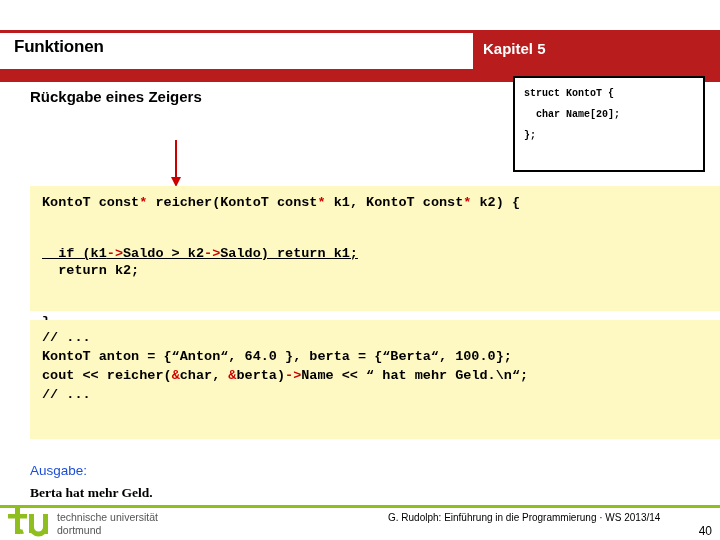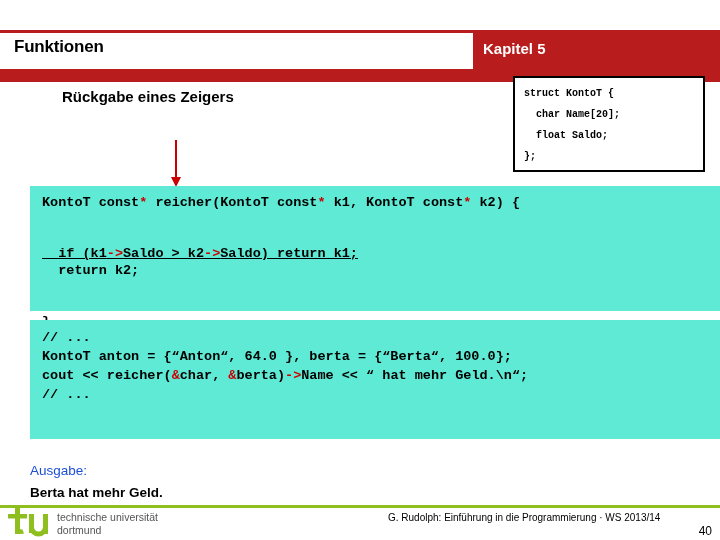--- a/index.html
+++ b/index.html
@@ -56,21 +56,20 @@
 
   
   #subtitle {
     position: absolute;
     left: 30px;
     top: 88px;
     font-size: 15px;
     font-weight: bold;
     color: #000000;
     white-space: nowrap;
-    margin-left: 32px;
   }
 
   
   #red-arrow {
     position: absolute;
     left: 166px;
     top: 140px;
     width: 20px;
     height: 48px;
   }
@@ -92,21 +91,21 @@
     font-size: 10px;
     font-weight: bold;
     color: #000000;
     line-height: 21px;
     white-space: pre;
   }
 
   
   .code-block {
     position: absolute;
-    background: #5eead4;
+    background: #fef9c3;
     box-sizing: border-box;
   }
   #code-block-function {
     left: 30px;
     top: 186px;
     width: 690px;
     height: 125px;
     padding: 8px 0 0 12px;
   }
   #code-block-usage {
@@ -135,21 +134,21 @@
     top: 463px;
     font-size: 13.5px;
     color: #1d4ed8;
     font-family: "Liberation Sans", sans-serif;
     white-space: nowrap;
   }
   #ausgabe-text {
     position: absolute;
     left: 30px;
     top: 485px;
-    font-family: Liberation Sans, sans-serif;
+    font-family: Liberation Serif, serif;
     font-size: 13.5px;
     font-weight: bold;
     color: #000000;
     white-space: nowrap;
   }
 
   
   #footer-rule {
     position: absolute;
     left: 0;
@@ -197,21 +196,20 @@
 <div id="subtitle">Rückgabe eines Zeigers</div>
 
 <svg id="red-arrow" viewBox="0 0 20 48" xmlns="http://www.w3.org/2000/svg">
   <line x1="10" y1="0" x2="10" y2="40" stroke="#CC0000" stroke-width="2"></line>
   <polygon points="10,47 5,37 15,37" fill="#CC0000"></polygon>
 </svg>
 
 <div id="struct-box">
   <div class="mono-line">struct KontoT {</div>
   <div class="mono-line">  char Name[20];</div>
-  <div class="mono-line">  float Saldo;</div>
   <div class="mono-line">};</div>
 </div>
 
 <div class="code-block" id="code-block-function">
   <div class="code-line"><span>KontoT const</span><span class="hl">*</span><span> reicher(KontoT const</span><span class="hl">*</span><span> k1, KontoT const</span><span class="hl">*</span><span> k2) {</span></div>
   <div class="code-line spaced-lg"><span>  if (k1</span><span class="hl">-&gt;</span><span>Saldo &gt; k2</span><span class="hl">-&gt;</span><span>Saldo) return k1;</span></div>
   <div class="code-line">  return k2;</div>
   <div class="code-line spaced-lg">}</div>
 </div>
 

